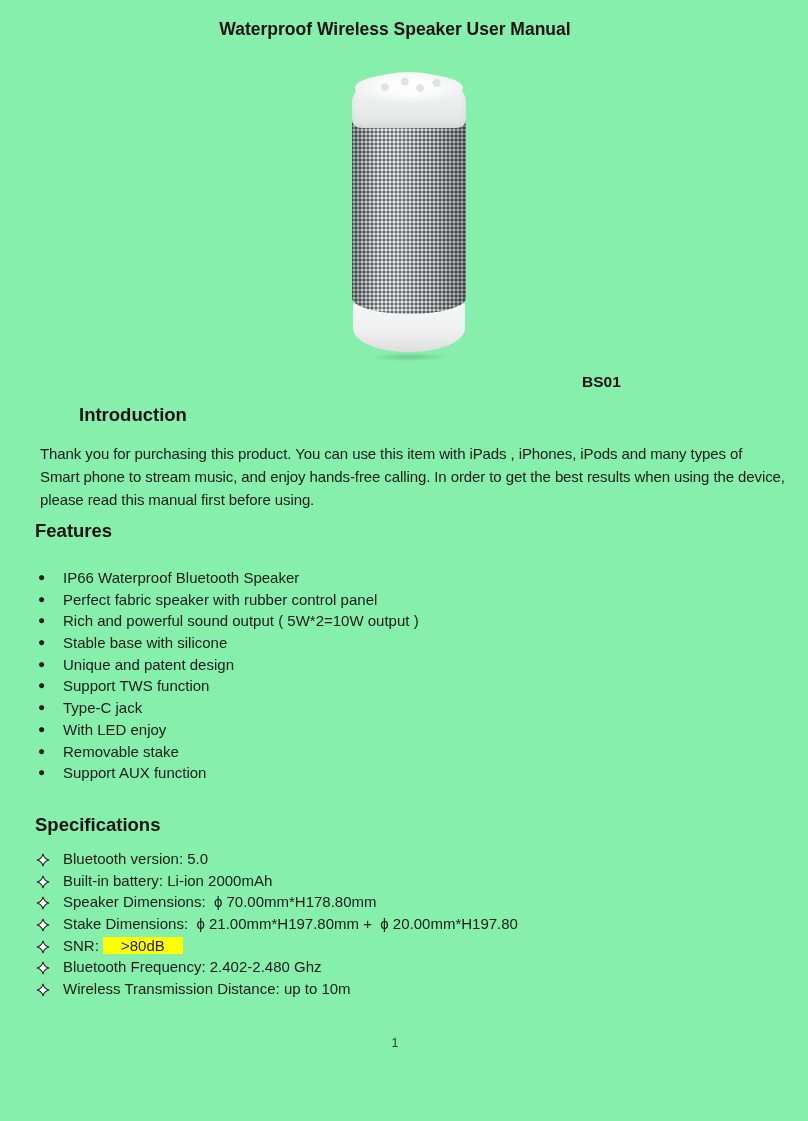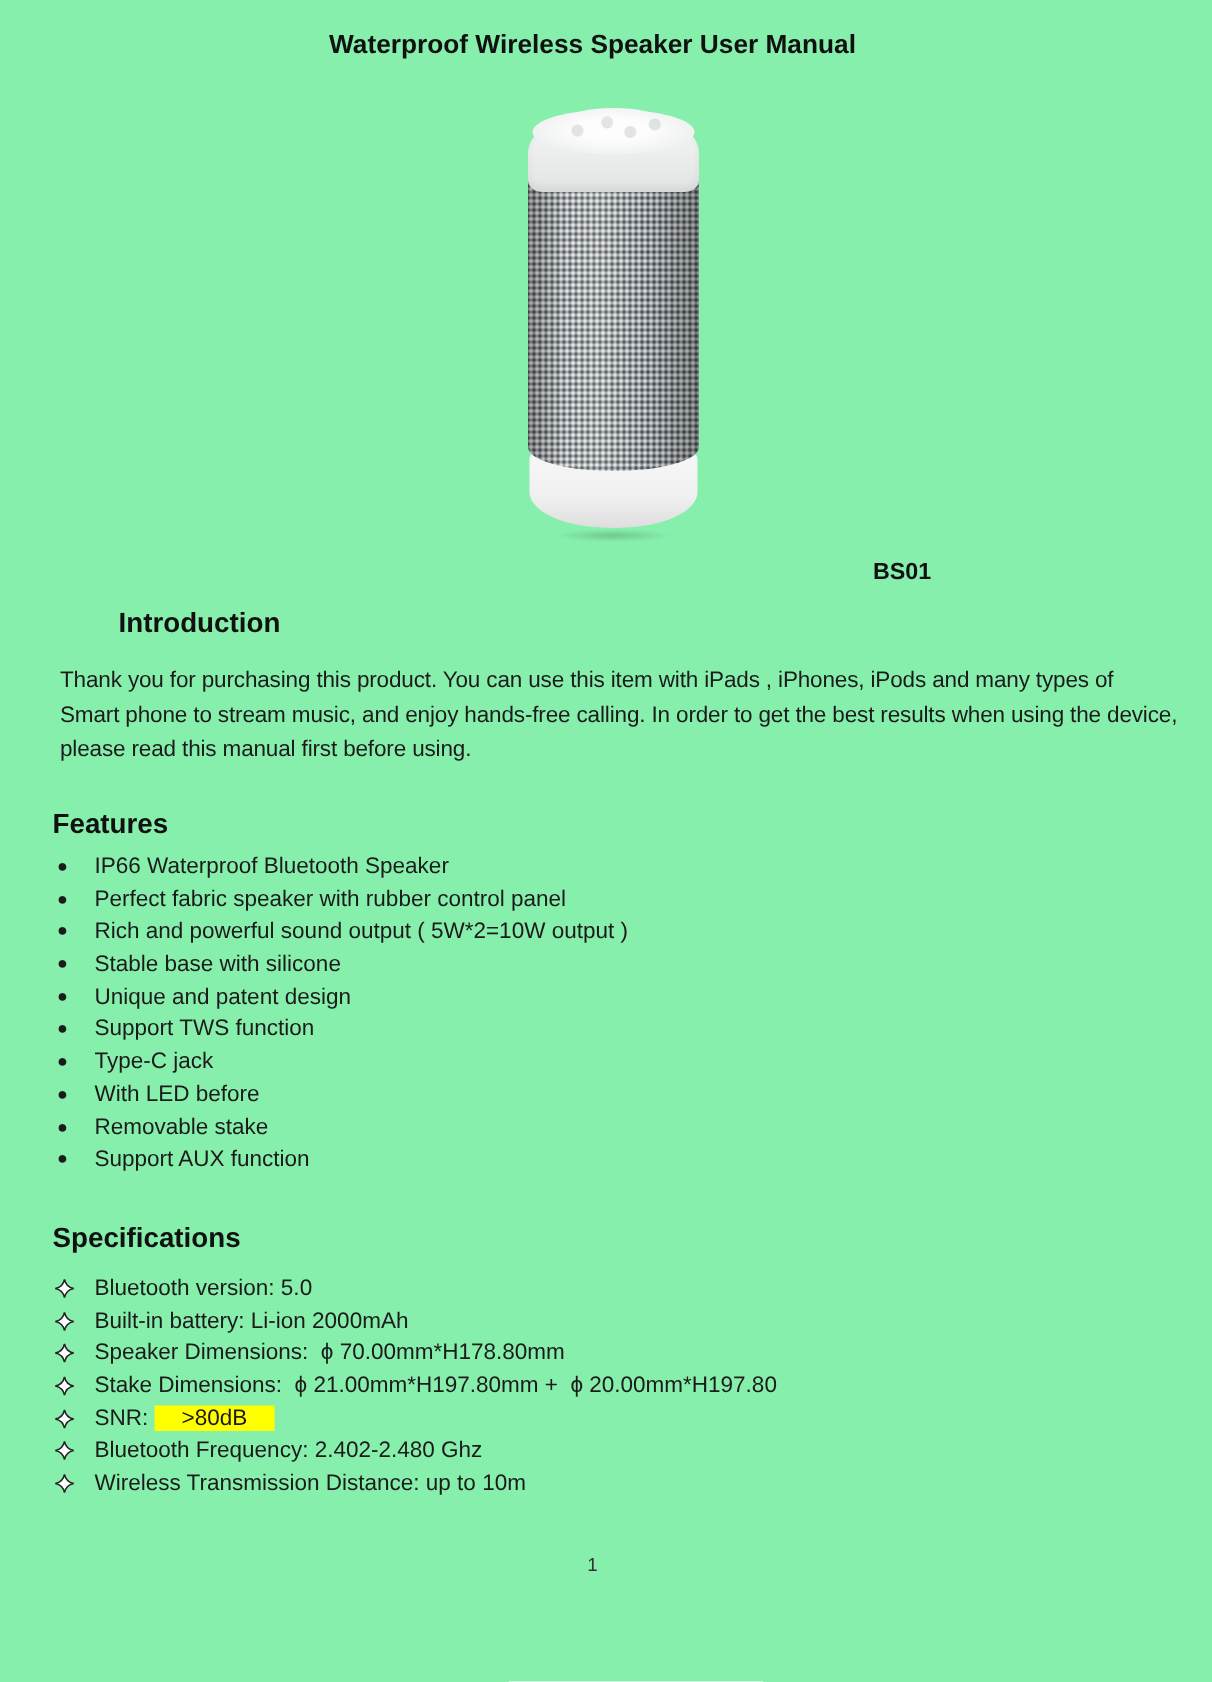--- a/index.html
+++ b/index.html
@@ -55,21 +55,21 @@
     width:112px; height:12px; margin:-1px auto 0;
     background:radial-gradient(ellipse 50% 50% at 50% 50%, rgba(0,0,0,0.16), rgba(0,0,0,0) 70%);
   }
   .model-caption {
     position:absolute; top:373px; left:538px;
     font-size:15.5px; font-weight:700; color:#111;margin-left:44px;
   }
   
   .heading { position:absolute; left:35px; margin:0; font-size:18.5px; font-weight:700; color:#111; }
   #introduction-heading { top:404px;margin-left:44px; }
-  #features-heading     { top:538px; }
+  #features-heading     { top:520px; }
   #specifications-heading { top:814px; }
   .body-paragraph {
     position:absolute; top:437px; left:35px; width:745px; margin:5px;
     font-size:15px; line-height:23.2px; letter-spacing:-0.1px; color:#1b1b1b;
   }
   ul.doc-list { list-style:none; margin:0; padding:0; position:absolute; left:35px; right:35px; }
   #features-list { top:567px; }
   #specs-list    { top:848px; }
   ul.doc-list li {
     position:relative; padding-left:28px; height:21.7px; line-height:21.7px;
@@ -109,21 +109,21 @@
   <h2 class="heading" id="features-heading">Features</h2>
 
   <ul class="doc-list" id="features-list">
       <li><span class="bullet feature">●</span><span>IP66 Waterproof Bluetooth Speaker</span></li>
       <li><span class="bullet feature">●</span><span>Perfect fabric speaker with rubber control panel</span></li>
       <li><span class="bullet feature">●</span><span>Rich and powerful sound output ( 5W*2=10W output )</span></li>
       <li><span class="bullet feature">●</span><span>Stable base with silicone</span></li>
       <li><span class="bullet feature">●</span><span>Unique and patent design</span></li>
       <li><span class="bullet feature">●</span><span>Support TWS function</span></li>
       <li><span class="bullet feature">●</span><span>Type-C jack</span></li>
-      <li><span class="bullet feature">●</span><span>With LED before</span></li>
+      <li><span class="bullet feature">●</span><span>With LED enjoy</span></li>
       <li><span class="bullet feature">●</span><span>Removable stake</span></li>
       <li><span class="bullet feature">●</span><span>Support AUX function</span></li>
     </ul>
 
   <h2 class="heading" id="specifications-heading">Specifications</h2>
 
   <ul class="doc-list" id="specs-list">
       <li><span class="bullet spec"><svg viewBox="0 0 24 24" width="14" height="14" aria-hidden="true">
             <path d="M12 1.5 C13.2 7.5 16.5 10.8 22.5 12 C16.5 13.2 13.2 16.5 12 22.5 C10.8 16.5 7.5 13.2 1.5 12 C7.5 10.8 10.8 7.5 12 1.5 Z" fill="#ffffff" stroke="#222222" stroke-width="1.8"></path>
           </svg></span><span>Bluetooth version: 5.0</span></li>

